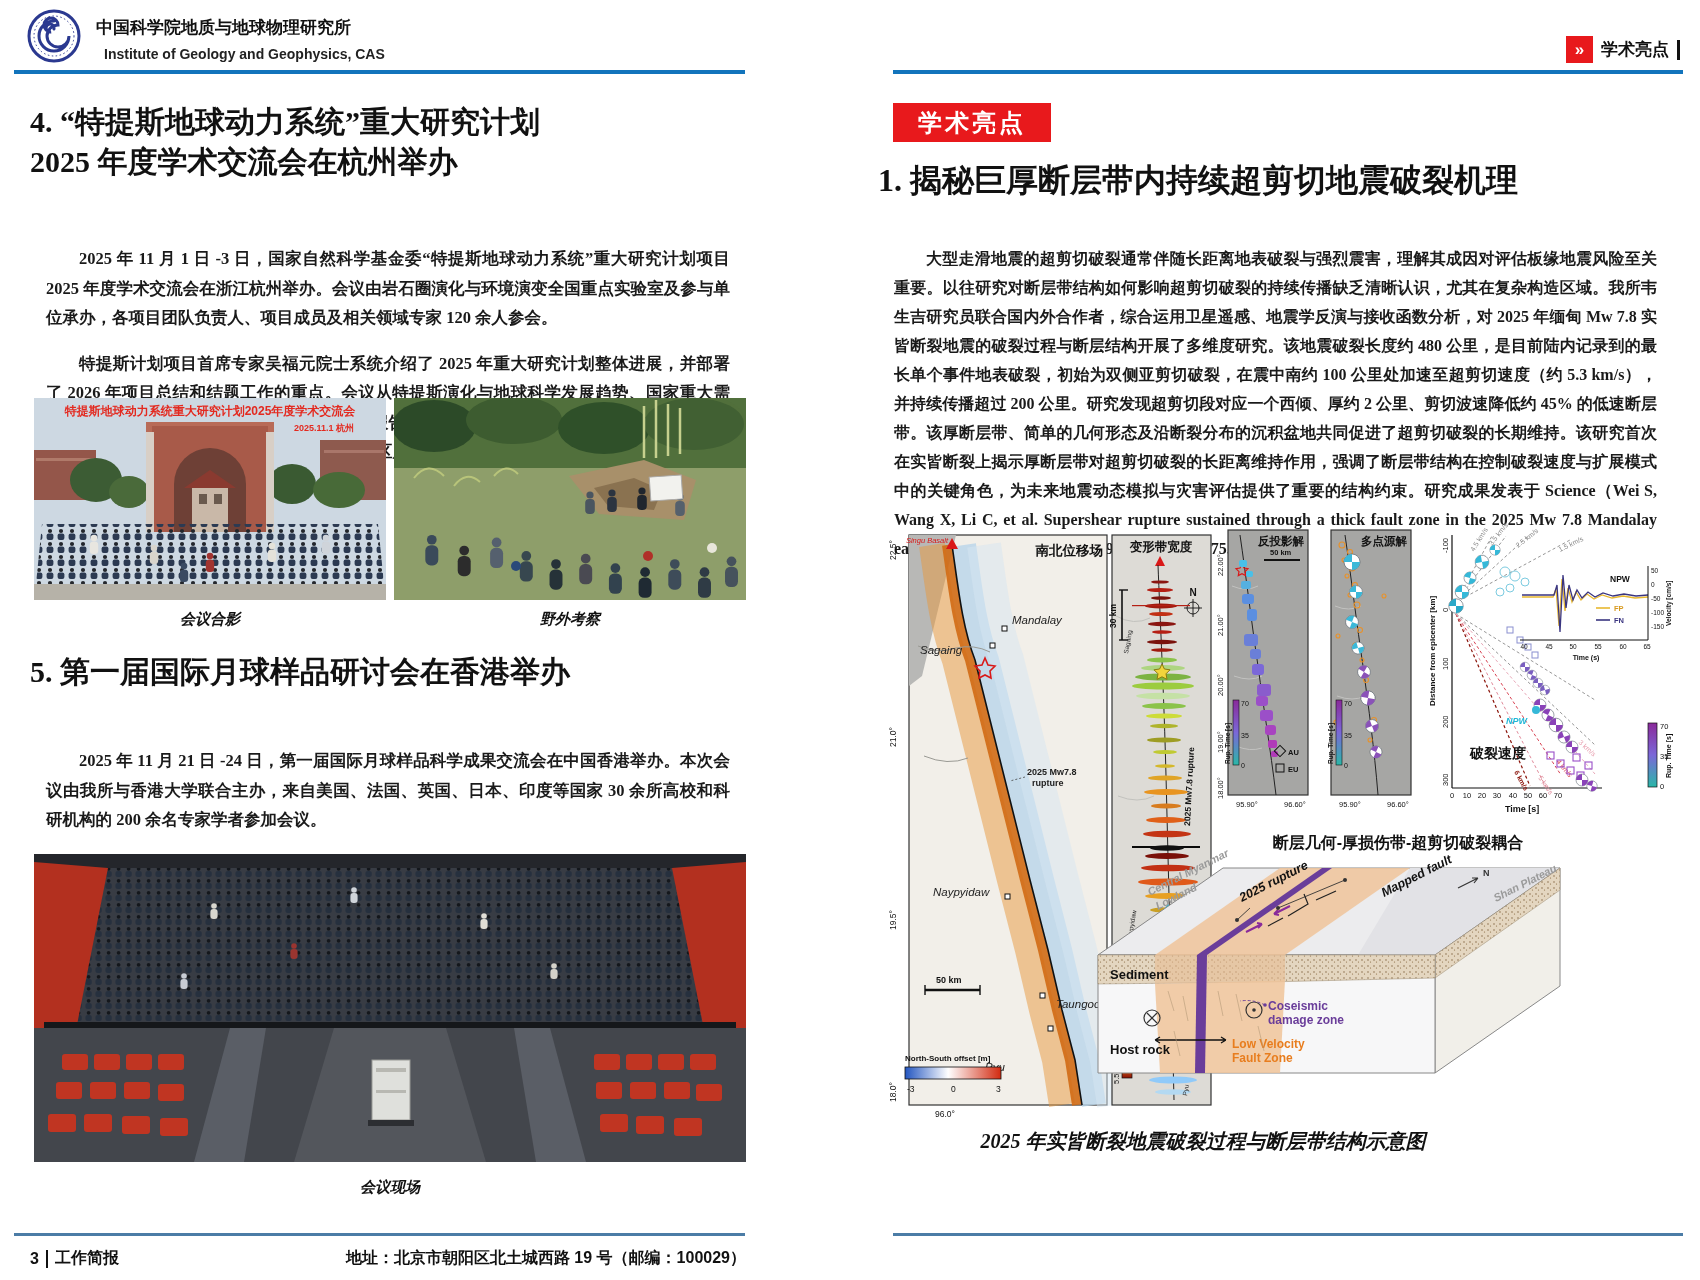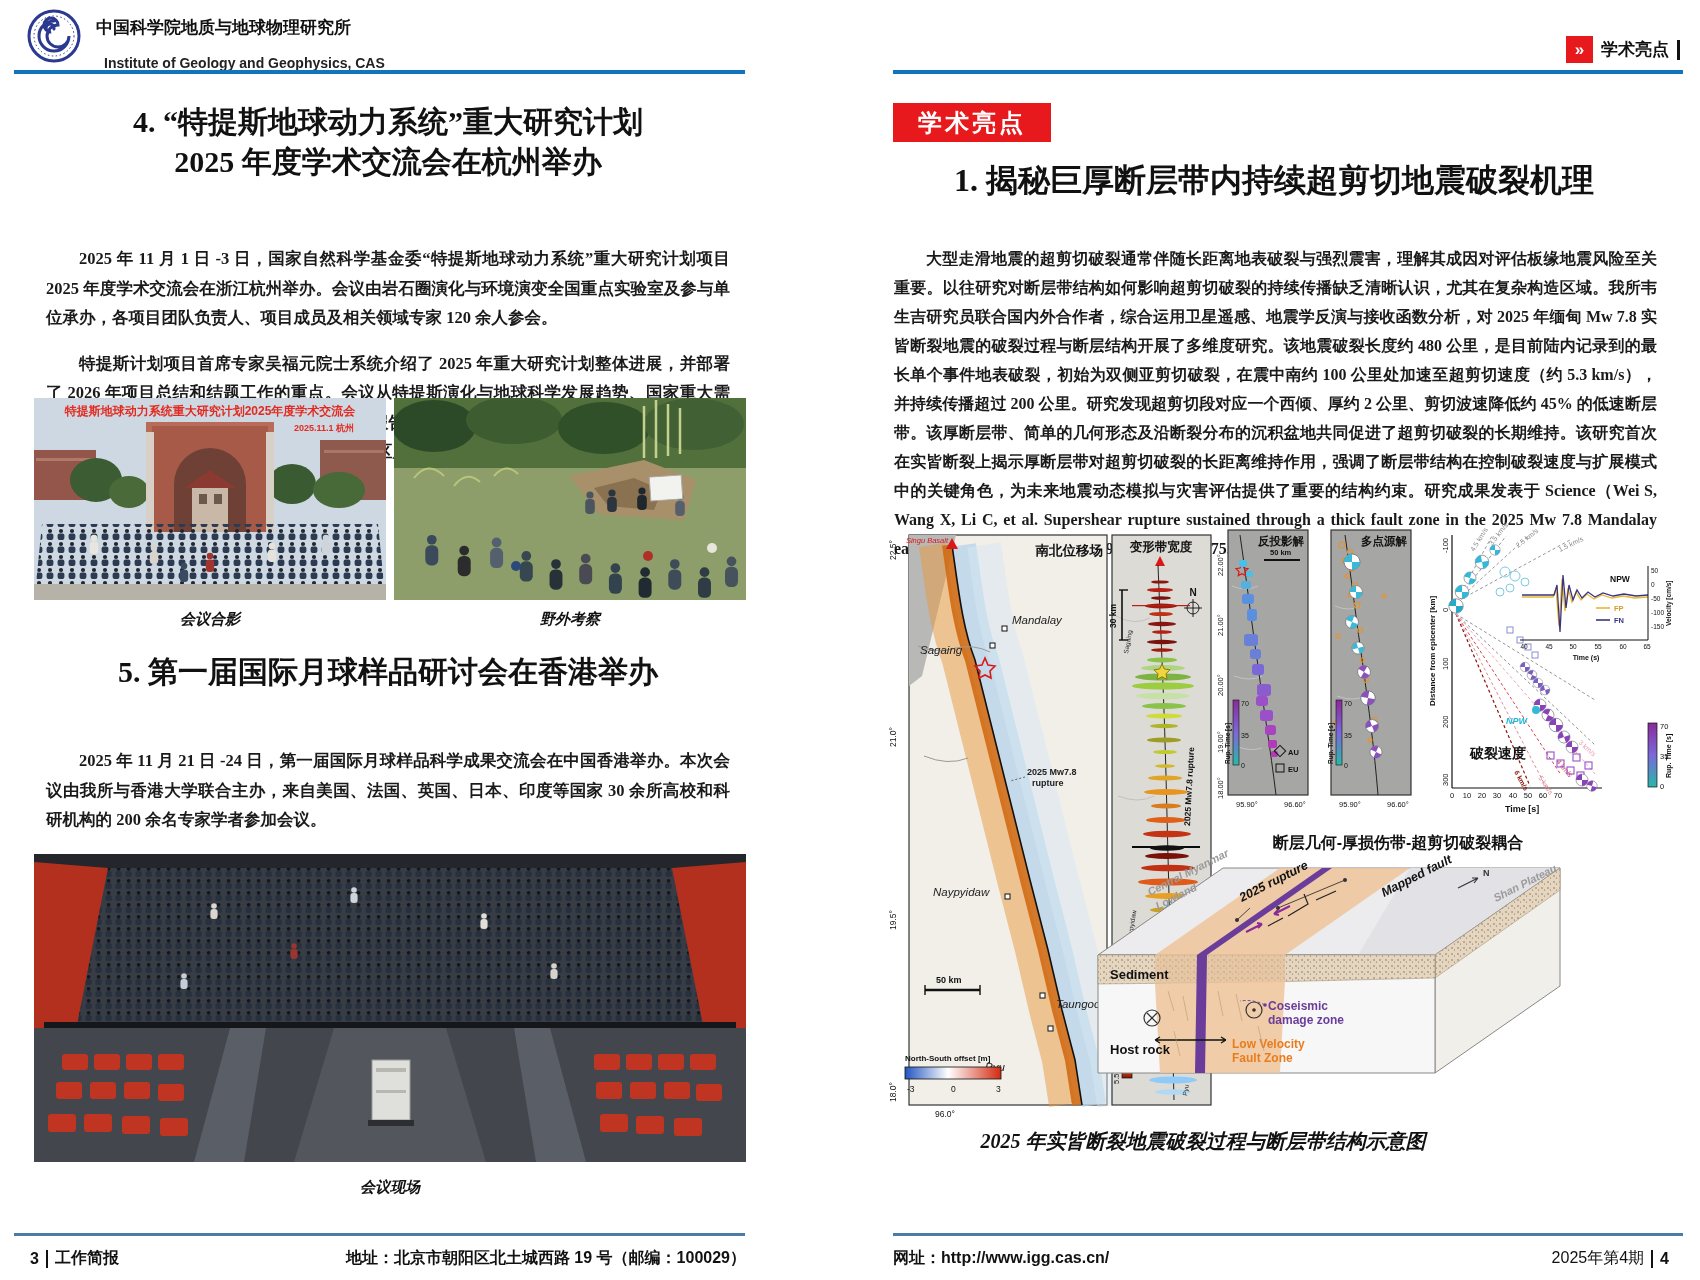--- a/index.html
+++ b/index.html
@@ -2,22 +2,22 @@
 <html><head>
 <meta charset="utf-8">
 <style>
   html,body{margin:0;padding:0;background:#ffffff;}
   .sheet{position:relative;width:1700px;height:1280px;background:#fff;overflow:hidden;
          font-family:"Liberation Serif",serif;color:#151515;}
   .abs{position:absolute;}
   .rule-blue{height:4px;background:#1274bc;}
   .rule-foot{height:3px;background:#4b7ca6;}
   .org-cn{font-family:"Liberation Sans",sans-serif;font-weight:700;font-size:17px;color:#111;}
-  .org-en{font-family:"Liberation Sans",sans-serif;font-weight:700;font-size:14px;color:#222;margin-top:16px;padding-left:8px;}
-  .h-main{font-weight:700;font-size:30px;line-height:40px;text-align:center;color:#111;}
+  .org-en{font-family:"Liberation Sans",sans-serif;font-weight:700;font-size:14px;color:#222;margin-top:7px;padding-left:8px;}
+  .h-main{font-weight:700;font-size:30px;line-height:40px;text-align:left;color:#111;}
   .body-block p{margin:16px;text-indent:2em;text-align:justify;
      font-size:16.5px;line-height:29.5px;font-weight:600;color:#1a1a1a;}
   .caption{font-weight:700;font-style:italic;font-size:15px;text-align:center;color:#111;}
   .fig-caption{font-weight:700;font-style:italic;font-size:20px;text-align:center;color:#111;}
   .badge-red{background:#e8191c;color:#fff;font-family:"Liberation Sans",sans-serif;
      font-weight:700;font-size:24px;letter-spacing:3px;display:flex;align-items:center;justify-content:center;}
   .corner{display:flex;align-items:center;gap:8px;font-family:"Liberation Sans",sans-serif;}
   .corner .chip{width:27px;height:27px;background:#e8191c;color:#fff;font-weight:700;font-size:17px;
      display:flex;align-items:center;justify-content:center;}
   .corner .lbl{font-weight:700;font-size:17px;color:#111;}
@@ -655,24 +655,14 @@
             <line x1="398" y1="498" x2="404" y2="525"></line>
           <line x1="420" y1="530" x2="426" y2="555"></line>
             <line x1="336" y1="535" x2="342" y2="560"></line>
         </g>
       </g>
     </svg>
 
     <div class="abs fig-caption" style="left:-12px;top:1128px;width:730px;">2025 年实皆断裂地震破裂过程与断层带结构示意图</div>
 
     <div class="abs rule-foot" style="left:43px;top:1233px;width:790px;"></div>
-    <div class="abs foot-row" style="left:43px;top:1248px;width:776px;">
-      <div class="foot-left">
-          <span>网址：http://www.igg.cas.cn/</span>
-        </div>
-      <div class="foot-right">
-        <span style="font-weight:400;">2025年第4期</span>
-        <span class="vb"></span>
-        <span>4</span>
-      </div>
-    </div>
   </div>
 </div>
 
 </body></html>

